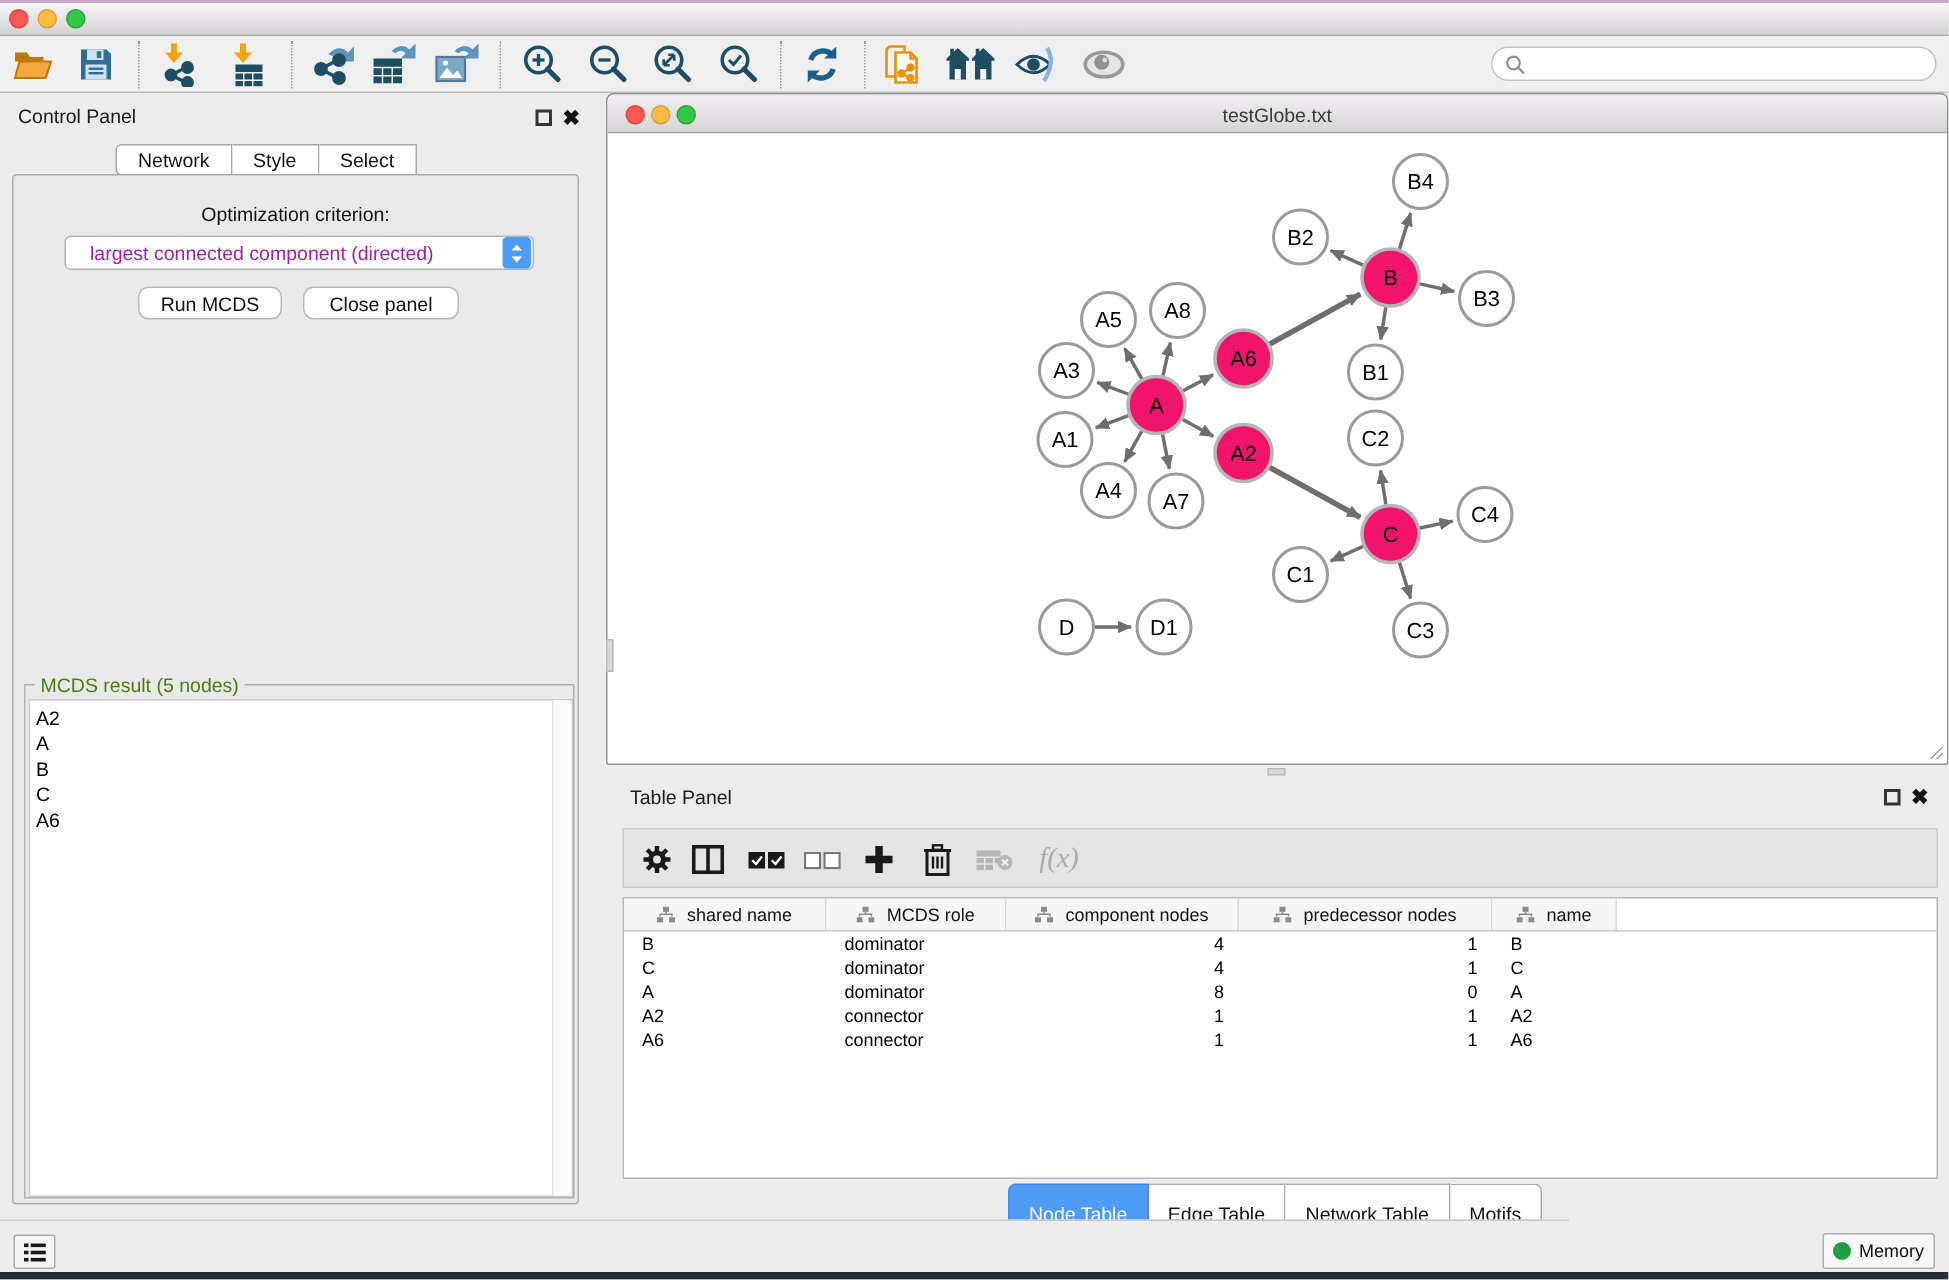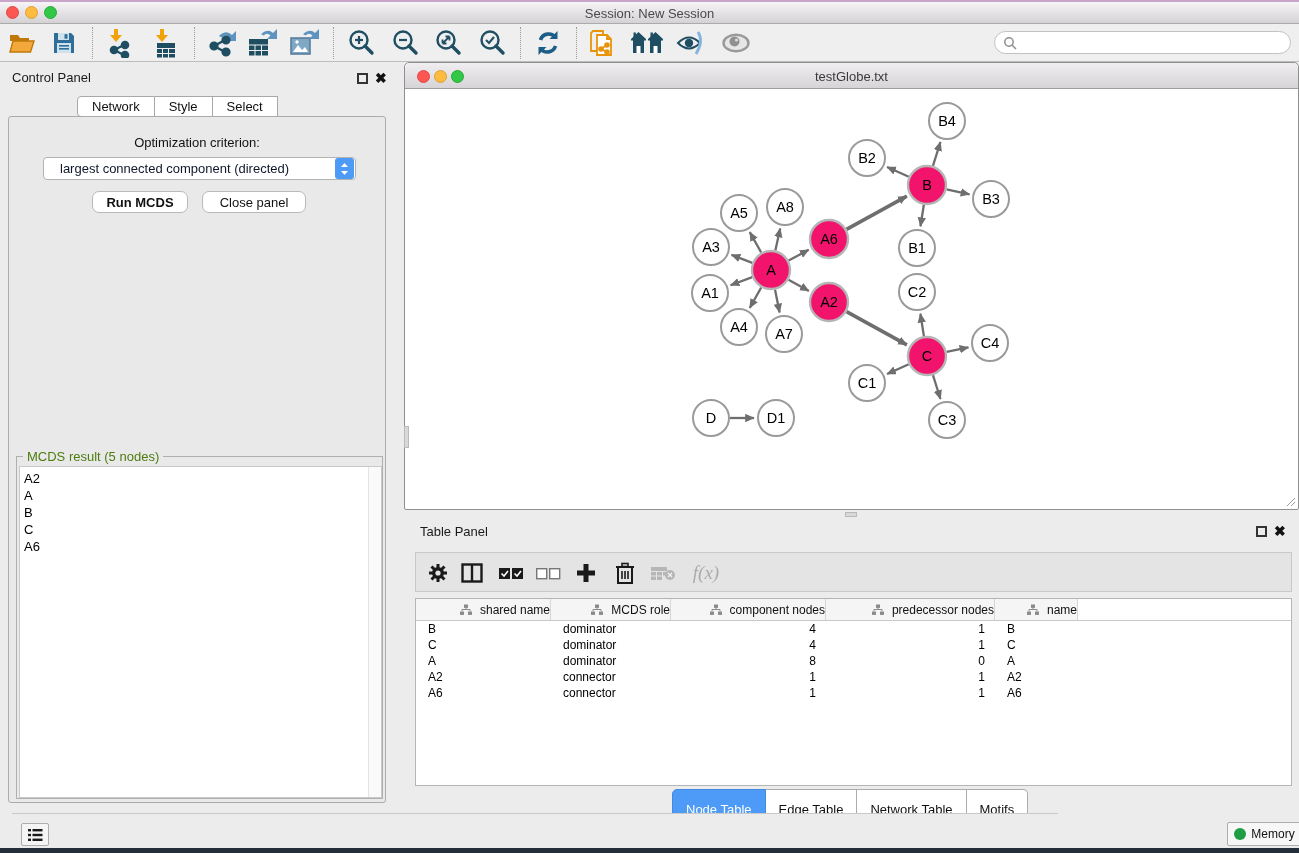--- a/index.html
+++ b/index.html
@@ -22,66 +22,65 @@
   .float-sq { width:11px; height:11px; border:2px solid #333; }
   .close-x { font-size:14px; font-weight:bold; color:#111; line-height:11px; }
   #cp-tabs { left:77px; top:96px; display:flex; }
   .cp-tab { height:21px; padding:0 14px; font-size:13px; display:flex; align-items:center; background:#fff; border:1px solid #A8A8A8; border-left:none; color:#111; }
   .cp-tab:first-child { border-left:1px solid #A8A8A8; border-radius:4px 0 0 4px; }
   .cp-tab:last-child { border-radius:0 4px 4px 0;margin-top:24px; }
   .cp-tab.active { background:#4D9BF6; color:#fff; border-color:#4489DF; }
   #cp-box { left:8px; top:116px; width:378px; height:687px; background:#E9E9E9; border:1px solid #ABABAB; border-radius:3px; }
   #opt-label { left:8px; top:135px; width:378px; text-align:center; font-size:13px; color:#111; }
   #dropdown { left:43px; top:157px; width:313px; height:23px; background:#fff; border:1px solid #B3B3B3; border-radius:4px; display:flex; align-items:center; }
-  #dropdown-text { font-size:13px; padding-left:16px; color:#0f172a; flex:1; }
+  #dropdown-text { font-size:13px; padding-left:16px; color:#a21caf; flex:1; }
   #dropdown-arrows { width:19px; height:21px; background:#4D9BF6; border-radius:3px; margin-right:1px; display:flex; flex-direction:column; align-items:center; justify-content:center; color:#fff; }
   .mac-btn { position:absolute; height:22px; background:#fff; border:1px solid #B9B9B9; border-radius:7px; font-size:13px; color:#111; display:flex; align-items:center; justify-content:center; }
   #fieldset { left:16px; top:456px; width:367px; height:343px; border:1px solid #AFAFAF; }
   #fieldset-legend { position:absolute; left:6px; top:-8px; background:#E9E9E9; padding:0 4px; font-size:13px; color:#4d7c0f; }
   #result-list { position:absolute; left:2px; top:9px; width:363px; height:332px; background:#fff; border:1px solid #C9C9C9; padding-top:3px; }
   #result-scroll { position:absolute; right:0; top:0; width:13px; height:100%; background:#FAFAFA; border-left:1px solid #E3E3E3; }
   .result-item { font-size:13px; color:#000; padding-left:4px; line-height:17px; }
   
   #net-window { left:404px; top:62px; width:895px; height:448px; border:1px solid #8F8F8F; border-radius:5px 5px 2px 2px; background:#fff; }
   #net-titlebar { position:absolute; left:0; top:0; width:100%; height:26px; background:linear-gradient(#F0EEF0,#D6D4D6); border-bottom:1px solid #9E9E9E; border-radius:5px 5px 0 0;text-decoration:underline; }
   #net-title { width:100%; text-align:center; top:6px; font-size:13px; color:#3a3a3a; }
   #graph-svg { position:absolute; left:0; top:27px; }
   .grip { position:absolute; right:2px; bottom:2px; width:10px; height:10px; }
   
   #tp-title { left:420px; top:524px; font-size:13px; color:#1a1a1a; }
   #tp-toolbar { left:415px; top:552px; width:877px; height:40px; background:#E4E4E4; border:1px solid #C9C9C9; }
   .tp-icon { position:absolute; top:2px; width:36px; height:36px; display:flex; align-items:center; justify-content:center; }
   #tp-table { left:415px; top:598px; width:877px; height:188px; background:#fff; border:1px solid #B5B5B5; overflow:hidden; }
   #tp-header { display:flex; height:22px; border-bottom:1px solid #C9C9C9; }
-  .th { background:#F5F5F5; border-right:1px solid #D6D6D6; display:flex; align-items:center; justify-content:flex-end; gap:8px; font-size:12px; color:#111; }
+  .th { background:#F5F5F5; border-right:1px solid #D6D6D6; display:flex; align-items:center; justify-content:center; gap:8px; font-size:12px; color:#111; }
   .tr { display:flex; height:16px; align-items:center; }
   .td { font-size:12px; color:#000; overflow:hidden; white-space:nowrap; }
   #tp-tabs { left:672px; top:789px; display:flex; }
   .tp-tab { height:40px; padding:0 13px; font-size:13px; display:flex; align-items:center; background:#fff; border:1px solid #ABABAB; border-left:none; color:#111; }
   .tp-tab:first-child { border-left:1px solid #ABABAB; border-radius:5px 0 0 5px; }
   .tp-tab:last-child { border-radius:0 5px 5px 0; }
   .tp-tab.active { background:#4D9BF6; color:#fff; border-color:#4489DF; }
   
-  #statusbar { left:12px; top:813px; width:1046px; height:35px; background:#ECECEC; border-top:1px solid #C9C9C9; }
+  #statusbar { left:0; top:813px; width:1046px; height:35px; background:#ECECEC; border-top:1px solid #C9C9C9; }
   #hamburger-btn { position:absolute; left:9px; top:9px; width:28px; height:23px; background:#F5F5F5; border:1px solid #ADADAD; border-radius:2px; display:flex; align-items:center; justify-content:center; }
   #memory-btn { position:absolute; left:1215px; top:8px; width:75px; height:24px; background:#F7F7F7; border:1px solid #ADADAD; border-radius:2px; display:flex; align-items:center; justify-content:center; gap:5px; font-size:12px; color:#111; }
   #memory-dot { width:12px; height:12px; border-radius:50%; background:#1D9E45; }
   #desktop-bottom { left:0; top:848px; width:1299px; height:5px; background:#242E3A; }
   .splitter { background:#D8D8D8; border:1px solid #B9B9B9; }
 </style>
 </head>
 <body>
 
 <div id="desktop-top" class="abs"></div>
 
 <div id="titlebar" class="abs">
   <div class="tl" style="left:6px;background:#FC5753;border:1px solid #DF4744;"></div>
   <div class="tl" style="left:25px;background:#FDBC40;border:1px solid #DE9F34;"></div>
   <div class="tl" style="left:44px;background:#33C748;border:1px solid #27AA35;"></div>
-  <div id="titlebar-title" class="abs">Session: New Session</div>
 </div>
 
 <div id="toolbar" class="abs">
   <div class="tb-icon" style="left:3px;">
     <svg width="28" height="24" viewBox="0 0 28 24">
         <path d="M2 4 h8 l2 3 h9 v3 h-19 z" fill="#C07908"></path>
         <path d="M2 21 L5 10 h21 l-3.5 11 z" fill="#F3A83C" stroke="#C07908" stroke-width="1.4"></path>
       </svg>
   </div>
   <div class="tb-icon" style="left:45px;">
@@ -260,21 +259,21 @@
 <div id="cp-box" class="abs"></div>
 <div id="opt-label" class="abs">Optimization criterion:</div>
 <div id="dropdown" class="abs">
   <span id="dropdown-text">largest connected component (directed)</span>
   <span id="dropdown-arrows">
     <svg width="9" height="14" viewBox="0 0 9 14">
         <path d="M1 5 L4.5 1 L8 5 z M1 9 L4.5 13 L8 9 z" fill="#fff"></path>
       </svg>
   </span>
 </div>
-<div class="mac-btn" style="left:92px; top:191px; width:96px;font-weight:bold;">Run MCDS</div>
+<div class="mac-btn" style="left:92px; top:191px; width:96px;">Run MCDS</div>
 <div class="mac-btn" style="left:202px; top:191px; width:104px;">Close panel</div>
 <div id="fieldset" class="abs">
   <span id="fieldset-legend">MCDS result (5 nodes)</span>
   <div id="result-list">
     <div id="result-scroll"></div>
   <div class="result-item">A2</div>
       <div class="result-item">A</div>
       <div class="result-item">B</div>
       <div class="result-item">C</div>
       <div class="result-item">A6</div>

